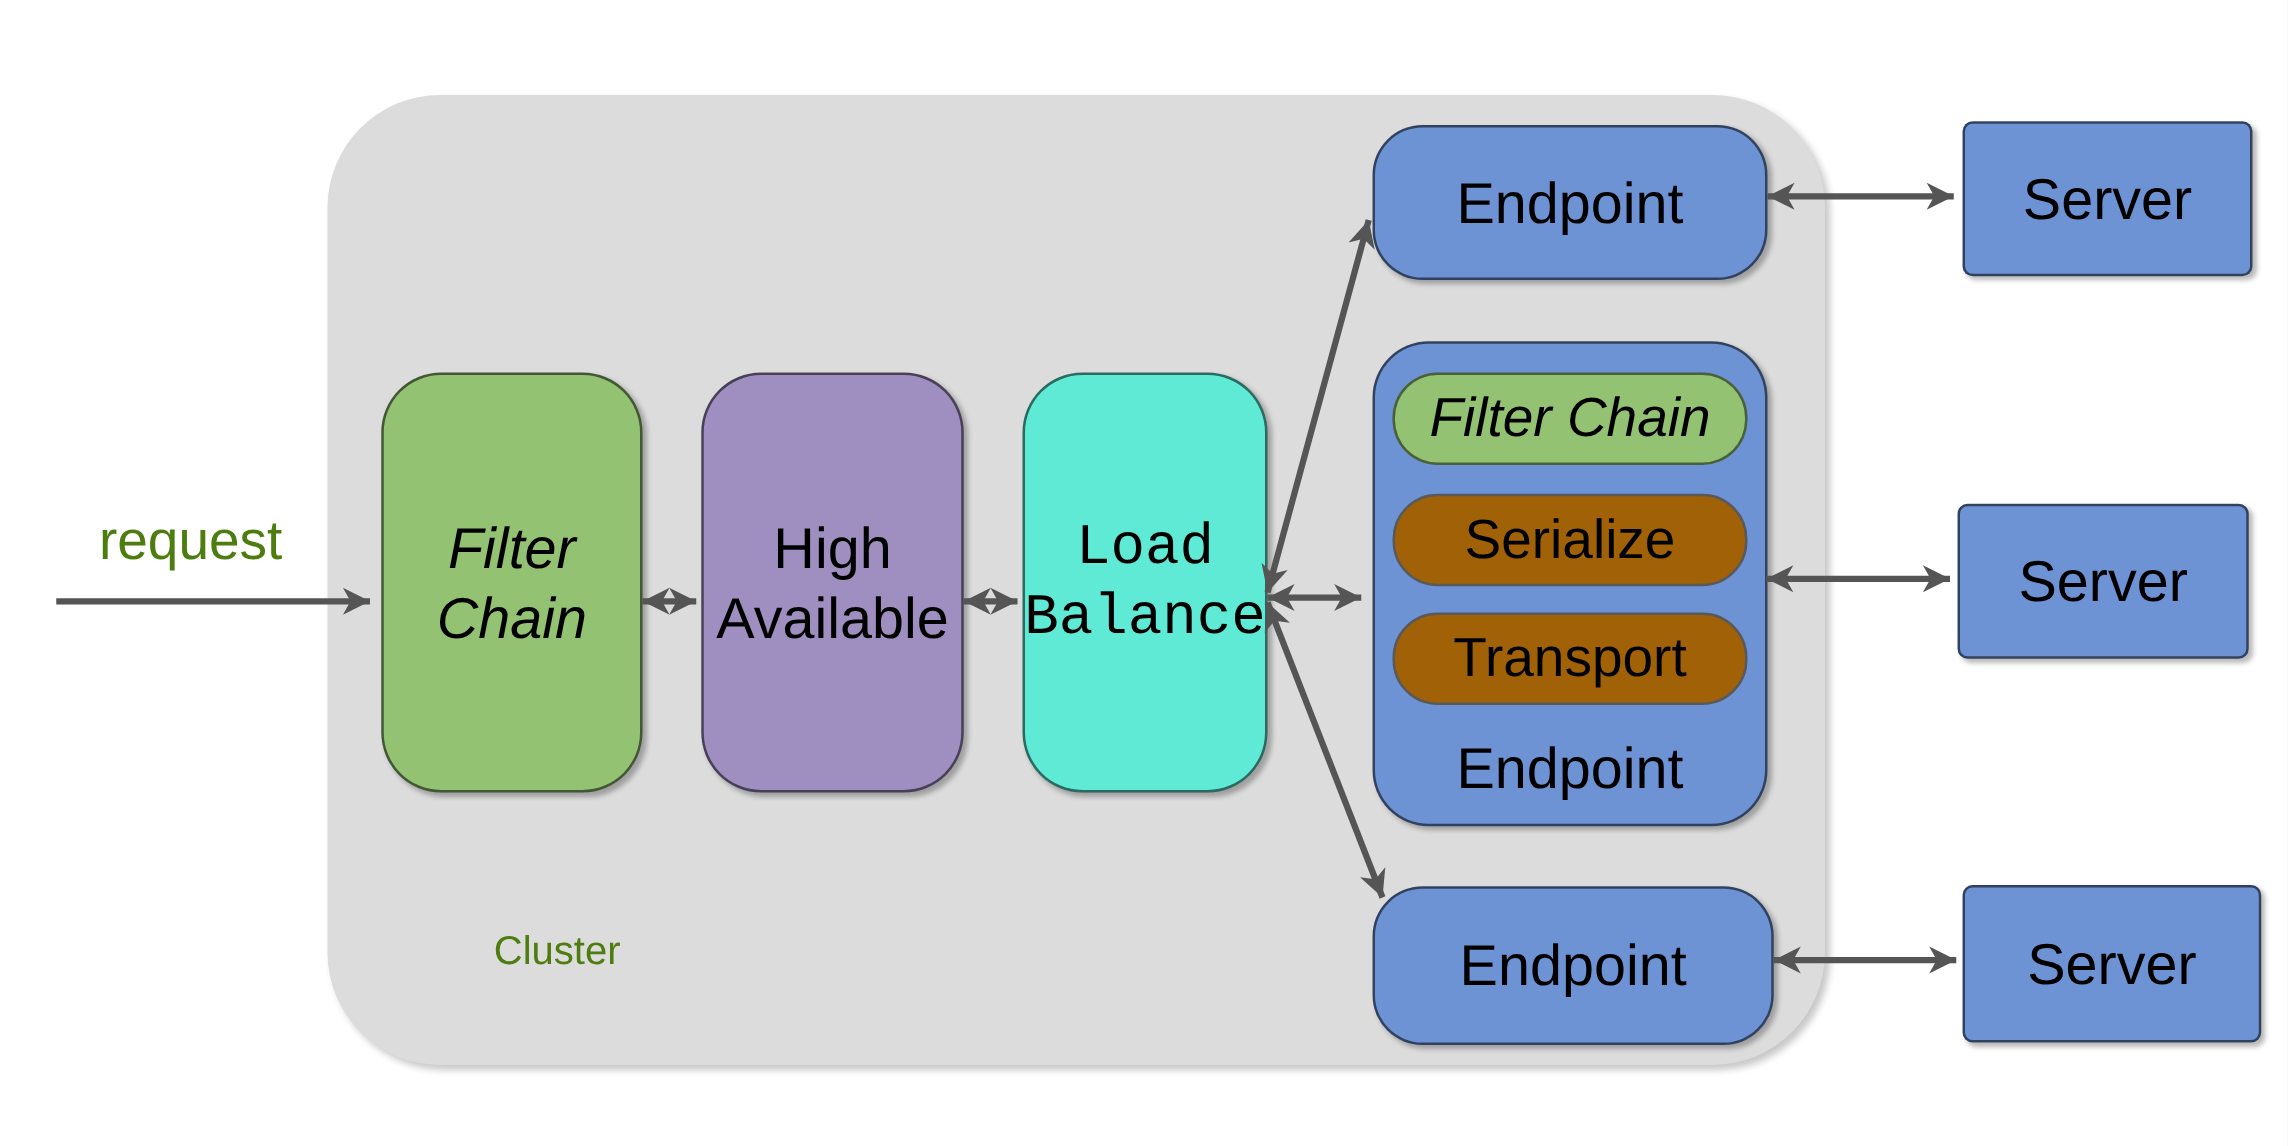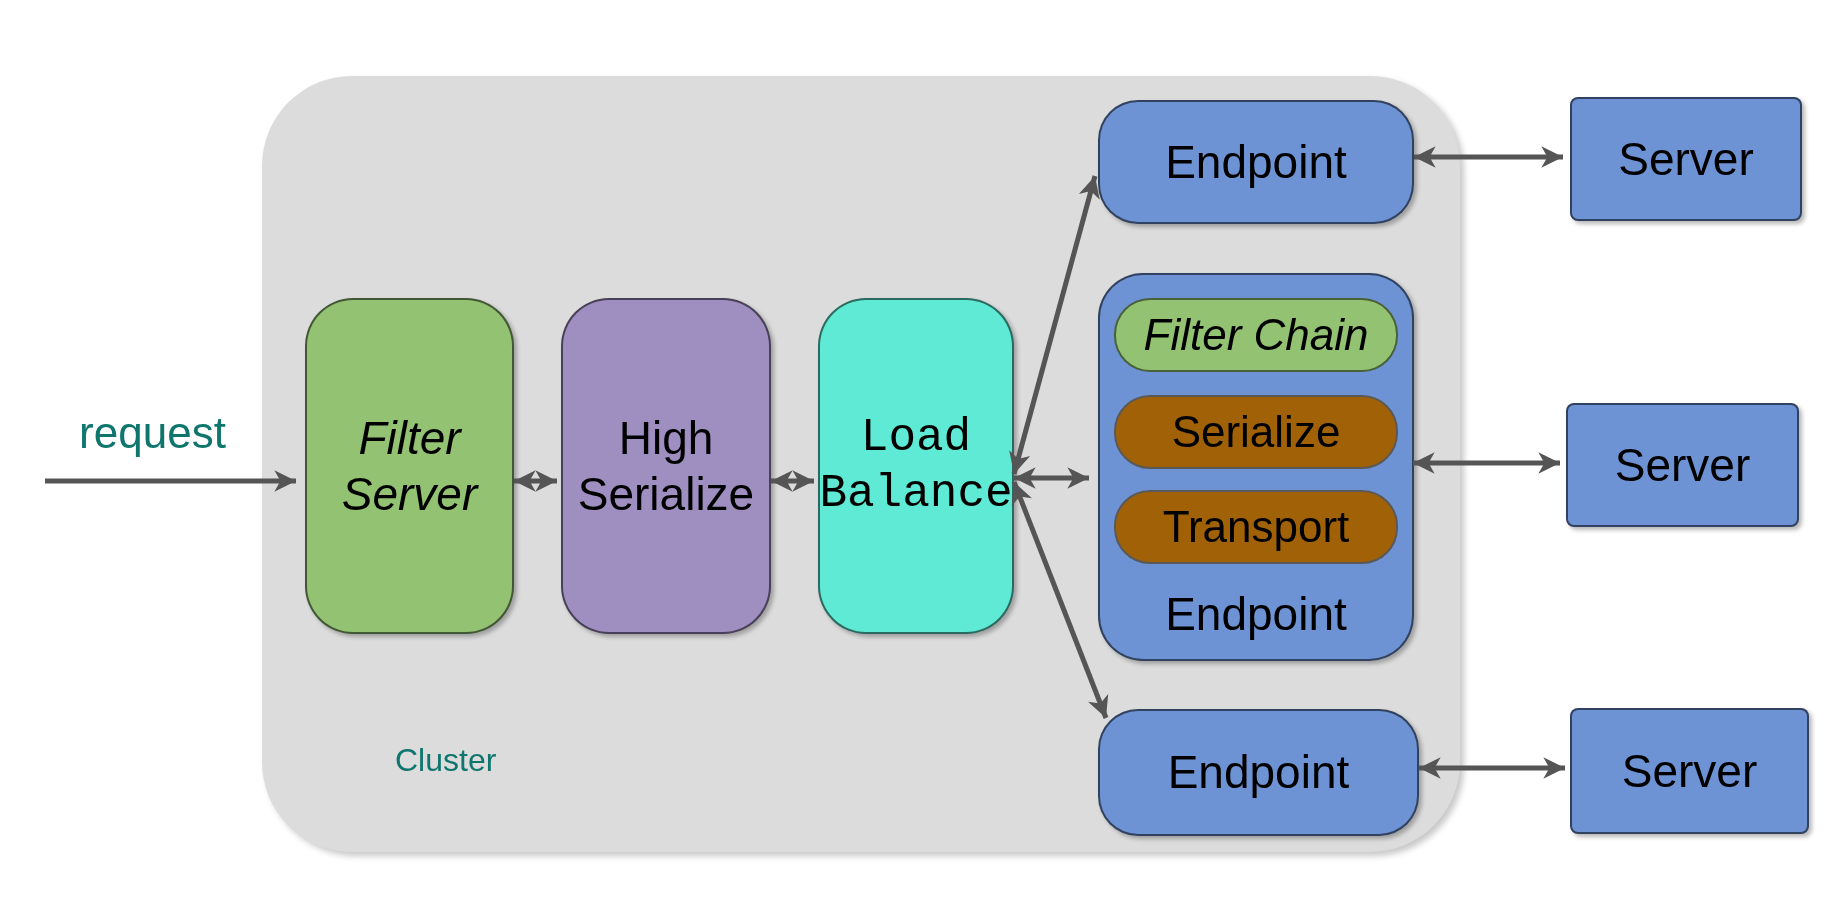--- a/index.html
+++ b/index.html
@@ -105,21 +105,21 @@
 
   .server {
     border-radius: 8px;
   }
   #server-top    { left: 1570px; top: 97px;  width: 228px; height: 120px; }
   #server-middle { left: 1566px; top: 403px; width: 229px; height: 120px; }
   #server-bottom { left: 1570px; top: 708px; width: 235px; height: 122px; }
 
   .free-label {
     position: absolute;
-    color: #0f766e;
+    color: #4d7c0f;
     z-index: 2;
   }
   #request-label {
     left: 55px; top: 408px;
     width: 195px;
     text-align: center;
     font-size: 44px;
   }
   #cluster-label {
     left: 395px; top: 742px;
@@ -131,25 +131,25 @@
 
 <div class="canvas">
 
   <div class="cluster"></div>
   <div class="free-label" id="cluster-label">Cluster</div>
 
   <div class="free-label" id="request-label">request</div>
 
   <div class="node stage green" id="node-filter-chain">
     <span class="node-label">Filter
-Server</span>
+Chain</span>
   </div>
   <div class="node stage purple" id="node-high-available">
     <span class="node-label">High
-Serialize</span>
+Available</span>
   </div>
   <div class="node stage red" id="node-load-balance">
     <span class="node-label">Load
 Balance</span>
   </div>
 
   <div class="node blue" id="endpoint-top">
     <span class="node-label">Endpoint</span>
   </div>
 

